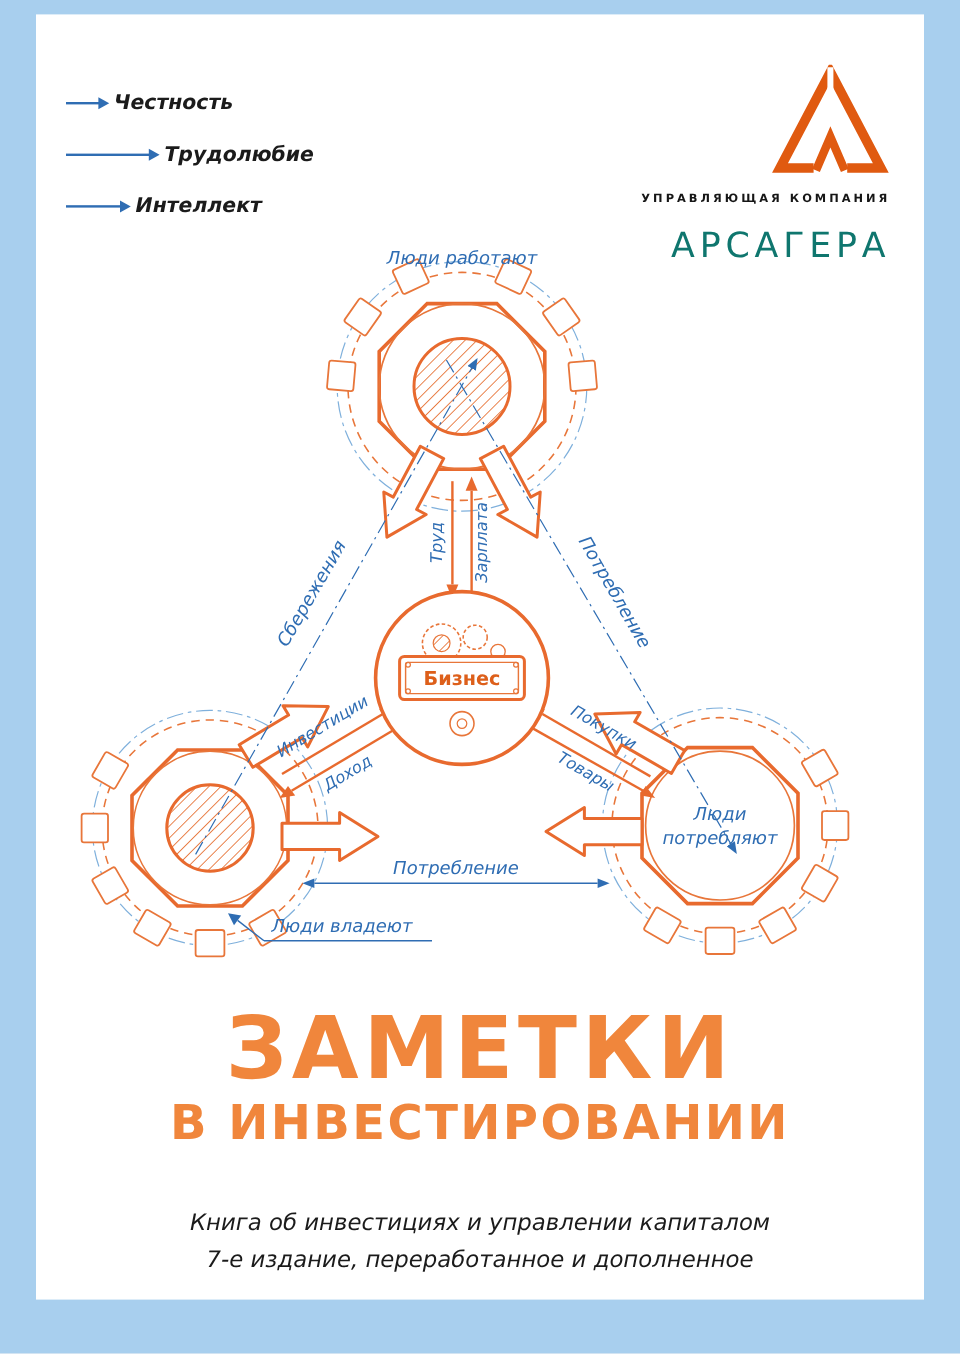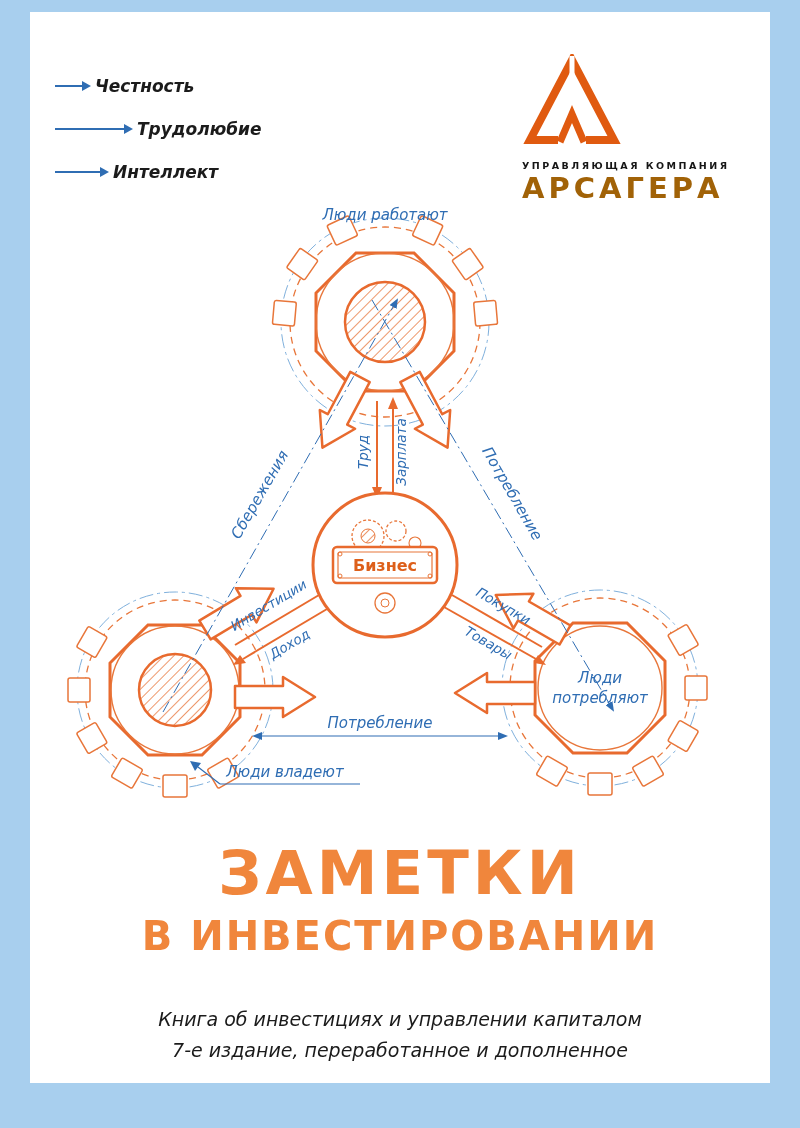--- a/index.html
+++ b/index.html
@@ -10,34 +10,34 @@
   
   .values{position:absolute;left:25px;top:62px;}
   .vrow{display:flex;align-items:center;height:24px;margin-bottom:19px;}
   .varrow{position:relative;display:inline-block;height:2px;background:#2f6db3;}
   .varrow::after{content:"";position:absolute;right:-8px;top:-4px;width:0;height:0;
     border-left:9px solid #2f6db3;border-top:5px solid transparent;border-bottom:5px solid transparent;}
   .w1{width:28px}.w2{width:46px}.w3{width:70px}
   .vlabel{margin-left:12px;font-style:italic;font-weight:bold;font-size:17px;color:#1b1b1b;}
 
   
-  .logo{position:absolute;right:28px;top:42px;width:220px;text-align:left;}
+  .logo{position:absolute;right:28px;top:42px;width:220px;text-align:right;}
   .logo-mark{width:100px;height:92px;margin:0 auto;}
   .logo-tagline{margin-top:10px;font-size:9.5px;letter-spacing:2.5px;color:#161616;font-weight:bold;}
-  .logo-company{margin-top:0;font-size:29px;letter-spacing:4px;color:#a16207;font-weight:bold;}
+  .logo-company{margin-top:16px;font-size:29px;letter-spacing:4px;color:#0f766e;font-weight:normal;}
 
   
   .diagram{position:absolute;left:0;top:193px;width:740px;height:600px;}
   .blab{fill:#2f6db3;font:italic 15px "DejaVu Sans", sans-serif;}
   .blab-s{fill:#2f6db3;font:italic 13.5px "DejaVu Sans", sans-serif;}
   .olab{fill:#dd5f1a;font:bold 16px "DejaVu Sans", sans-serif;}
 
   
   .title{position:absolute;left:0;top:828px;width:740px;text-align:center;color:#f0863c;font-weight:800;}
-  .title-1{font-size:61px;line-height:66px;letter-spacing:4px;}
+  .title-1{font-size:72px;line-height:66px;letter-spacing:4px;}
   .title-2{font-size:40px;line-height:60px;letter-spacing:2px;}
 
   
   .subtitle{position:absolute;left:0;top:992px;width:740px;text-align:center;
     font-style:italic;font-size:19px;line-height:31px;color:#1b1b1b;font-weight:500;}
 </style>
 </head>
 <body>
 
 <div class="page">

